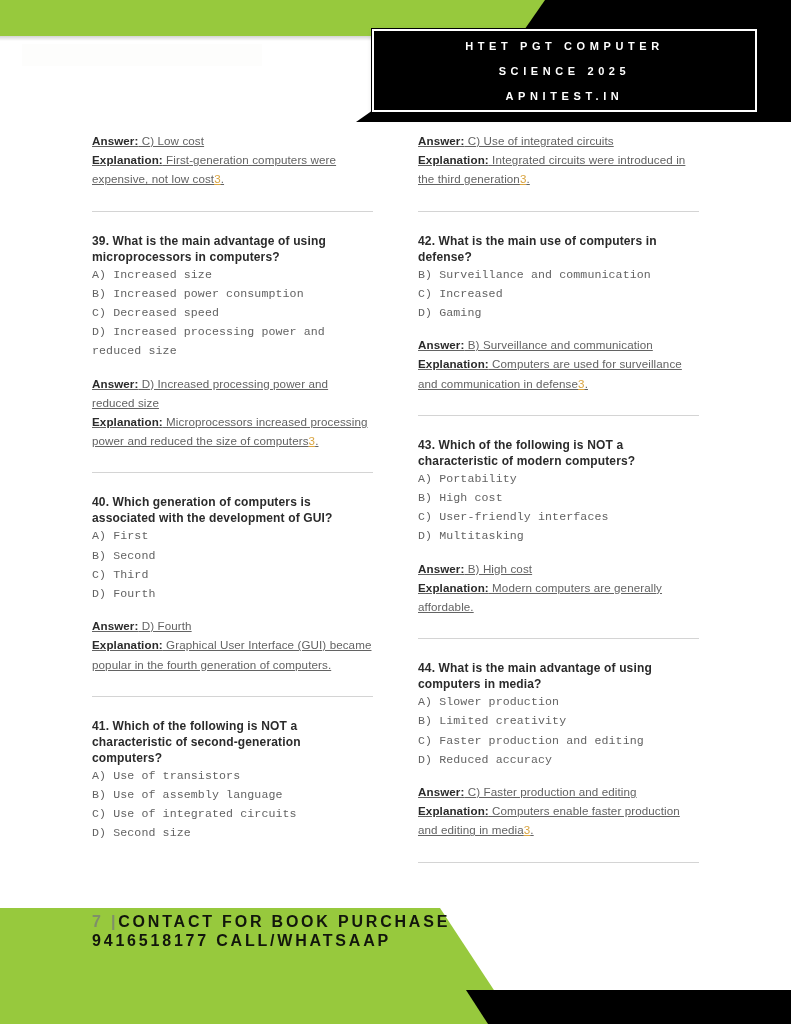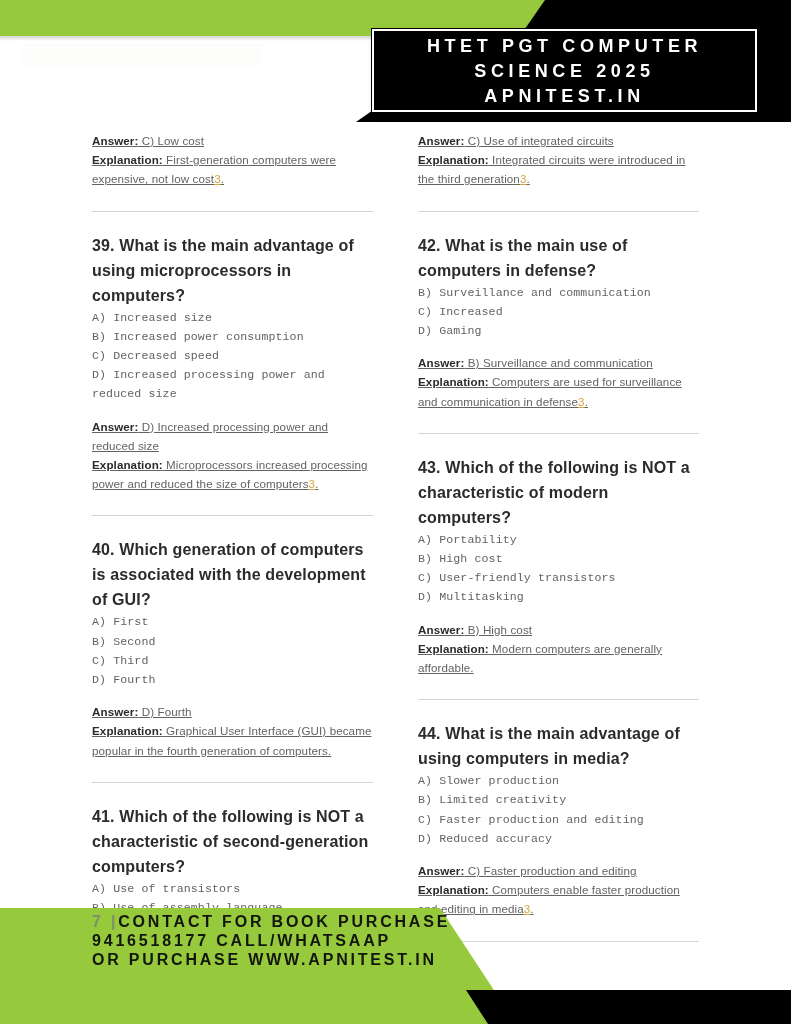--- a/index.html
+++ b/index.html
@@ -57,21 +57,21 @@
     display: flex;
     flex-direction: column;
     align-items: center;
     justify-content: center;
     padding-top: 2px;
   }
   .title-line {
     color: #ffffff;
     font-family: "Liberation Sans", sans-serif;
     font-weight: bold;
-    font-size: 18px;
+    font-size: 11px;
     letter-spacing: 4.6px;
     line-height: 25px;
     text-align: center;
     white-space: nowrap;
   }
 
   
   .columns {
     position: absolute;
     top: 131px;
@@ -84,22 +84,22 @@
   .col {
     width: 281px;
     flex: 0 0 281px;
   }
 
   .blk { margin: 0; }
 
   .qtext {
     font-family: "Liberation Sans", sans-serif;
     font-weight: bold;
-    font-size: 16px;
-    line-height: 25px;
+    font-size: 12px;
+    line-height: 16px;
     color: #2b2b2b;
     letter-spacing: 0.15px;
   }
   .opt {
     font-family: Liberation Mono, monospace;
     font-size: 11.6px;
     line-height: 19.2px;
     color: #636363;
     letter-spacing: 0.1px;
   }
@@ -258,21 +258,21 @@
         <div class="gap"></div>
         <div class="ansline"><span class="lbl">Answer:</span><span> B) Surveillance and communication</span></div>
         <div class="ansline"><span class="lbl">Explanation:</span><span> Computers are used for surveillance and communication in defense</span><span class="cite">3</span><span>.</span></div>
       </div>
       <hr class="sep">
 
       <div class="blk">
         <div class="qtext">43. Which of the following is NOT a characteristic of modern computers?</div>
         <div class="opt">A) Portability</div>
         <div class="opt">B) High cost</div>
-        <div class="opt">C) User-friendly transistors</div>
+        <div class="opt">C) User-friendly interfaces</div>
         <div class="opt">D) Multitasking</div>
         <div class="gap"></div>
         <div class="ansline"><span class="lbl">Answer:</span><span> B) High cost</span></div>
         <div class="ansline"><span class="lbl">Explanation:</span><span> Modern computers are generally affordable.</span></div>
       </div>
       <hr class="sep">
 
       <div class="blk">
         <div class="qtext">44. What is the main advantage of using computers in media?</div>
         <div class="opt">A) Slower production</div>
@@ -287,16 +287,15 @@
 
     </div>
   </div>
 
   <div class="ftr-green"></div>
   <div class="ftr-black"></div>
 
   <div class="footer-text">
     <div class="ftr-line"><span class="ftr-pageno">7 |</span><span>CONTACT FOR BOOK PURCHASE</span></div>
     <div class="ftr-line">9416518177 CALL/WHATSAAP</div>
-    <div class="ftr-line">OR PURCHASE WWW.APNITEST.IN</div>
   </div>
 
 </div>
 
 </body></html>

